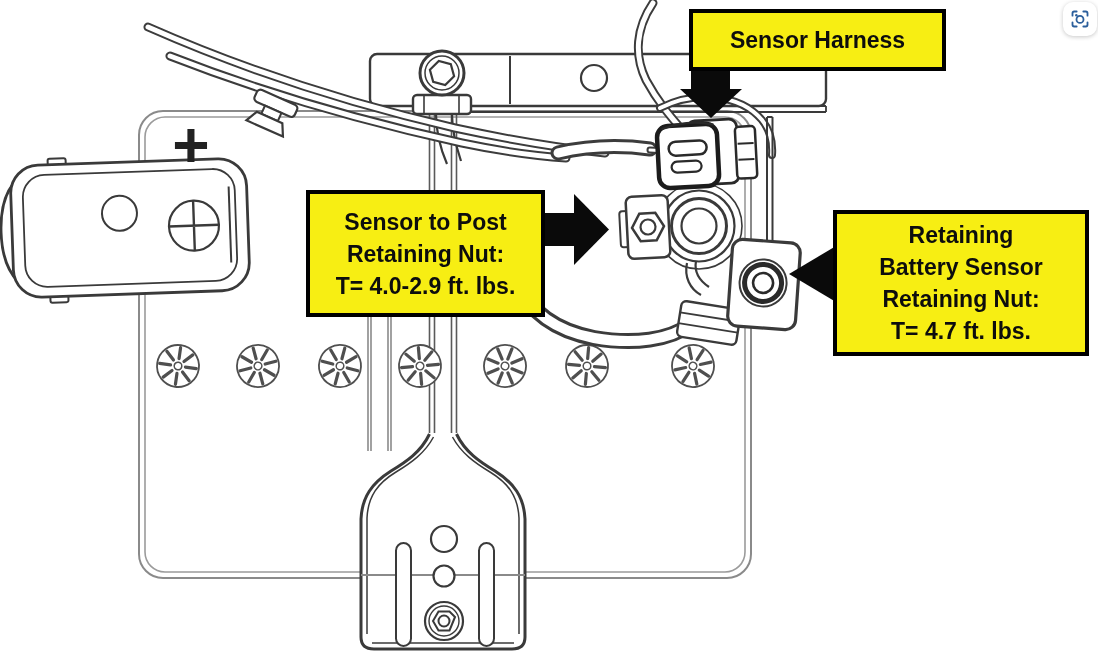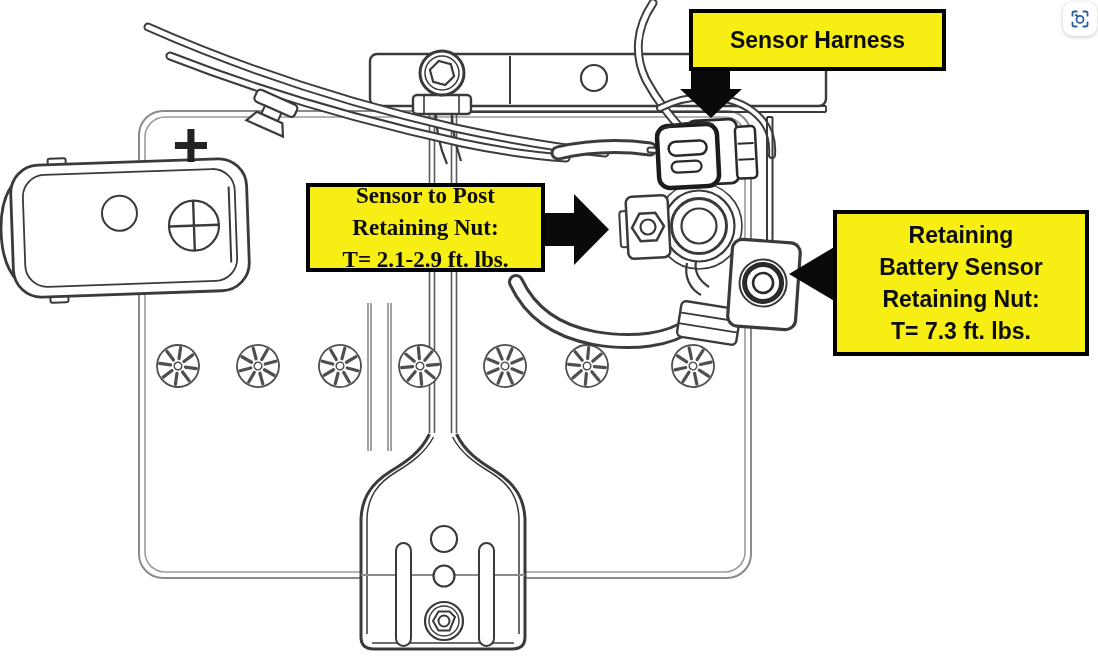--- a/index.html
+++ b/index.html
@@ -189,31 +189,31 @@
     </g>
   </g>
 </svg>
 
 <div class="plus-sym">+</div>
 
 <div class="callout" style="left:689px;top:9px;width:257px;height:62px;">
   <div>Sensor Harness</div>
 </div>
 
-<div class="callout" style="left:306px;top:183px;width:239px;height:89px;font-family:Liberation Serif, serif;">
+<div class="callout" style="left:306px;top:190px;width:239px;height:127px;">
   <div>Sensor to Post</div>
   <div>Retaining Nut:</div>
-  <div>T= 2.1-2.9 ft. lbs.</div>
+  <div>T= 4.0-2.9 ft. lbs.</div>
 </div>
 
 <div class="callout" style="left:833px;top:210px;width:256px;height:146px;">
   <div>Retaining</div>
   <div>Battery Sensor</div>
   <div>Retaining Nut:</div>
-  <div>T= 7.3 ft. lbs.</div>
+  <div>T= 4.7 ft. lbs.</div>
 </div>
 
 <div class="lens-btn">
   <svg width="20" height="20" viewBox="0 0 24 24">
     <g fill="none" stroke="#2c5f9c" stroke-width="2.2" stroke-linecap="round">
       <path d="M3,8 V5 Q3,3 5,3 H8"></path>
       <path d="M16,3 H19 Q21,3 21,5 V8"></path>
       <path d="M21,16 V19 Q21,21 19,21 H16"></path>
       <path d="M8,21 H5 Q3,21 3,19 V16"></path>
       <circle cx="12" cy="12.5" r="4.2"></circle>

